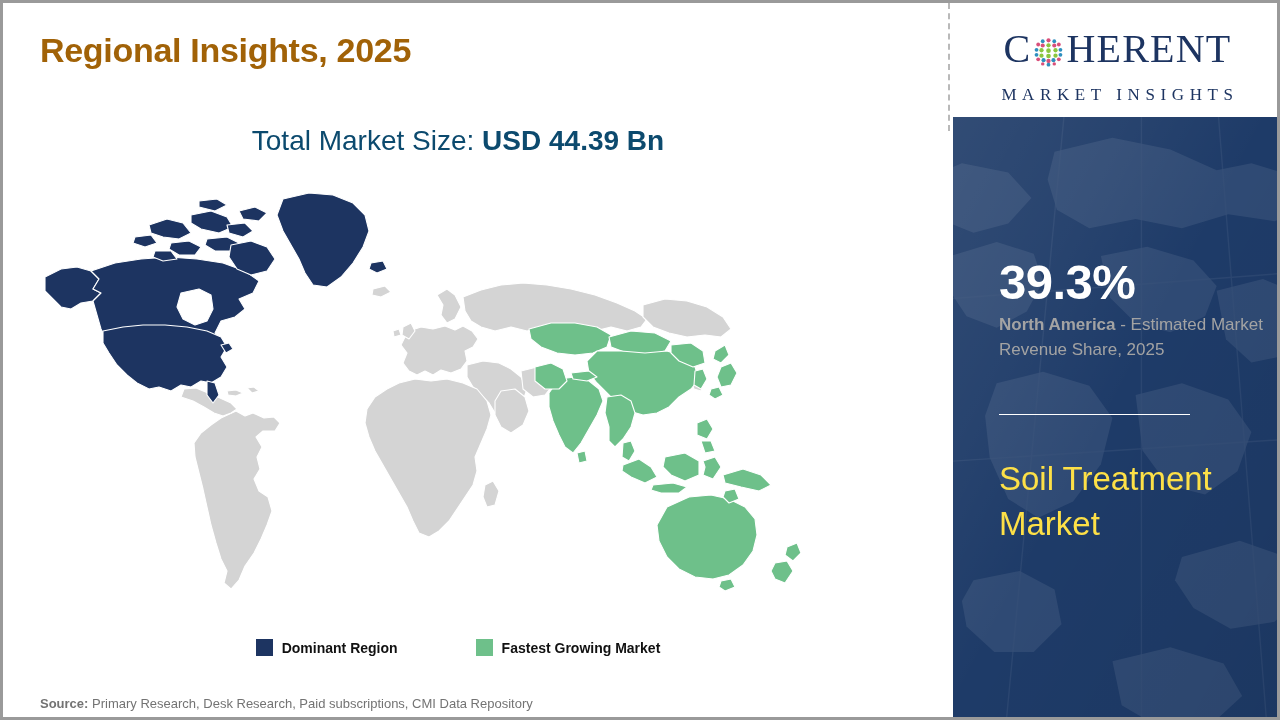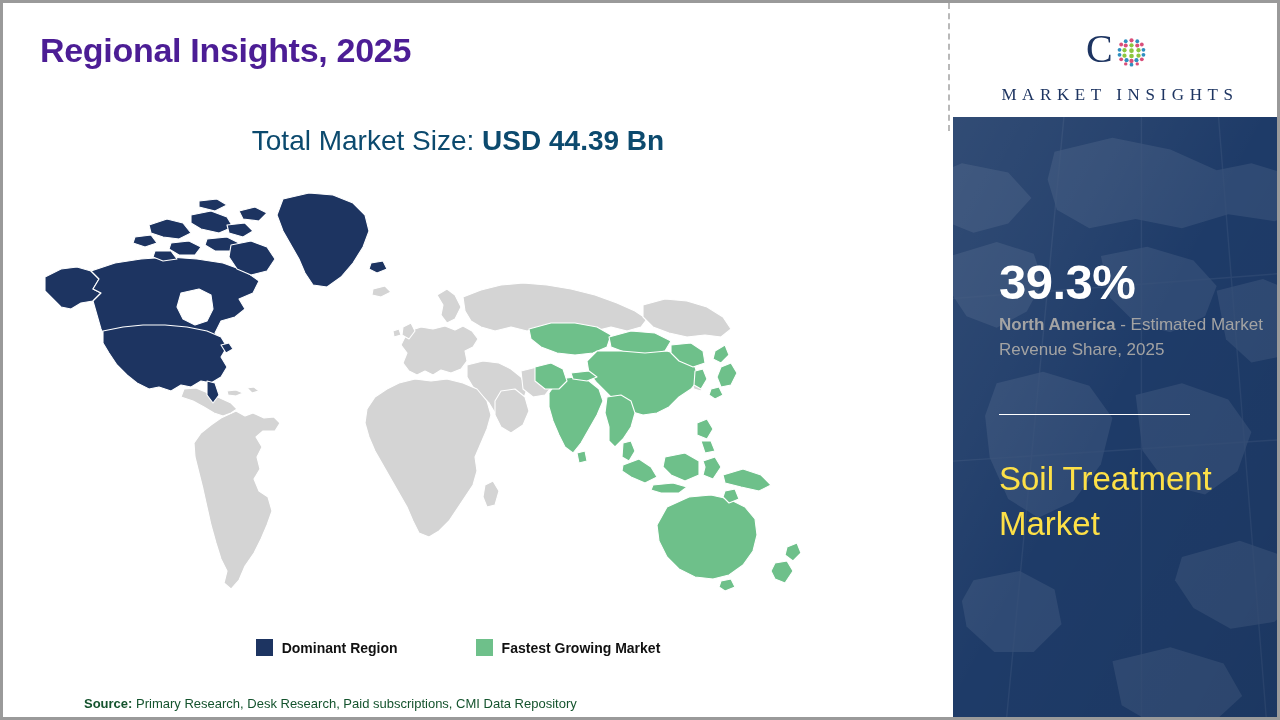--- a/index.html
+++ b/index.html
@@ -31,21 +31,21 @@
     width: 945px;
     height: 714px;
     background: #ffffff;
   }
   #page-title {
     position: absolute;
     left: 37px;
     top: 28px;
     font-size: 34px;
     font-weight: bold;
-    color: #4c1d95;
+    color: #a16207;
     letter-spacing: -0.3px;
     white-space: nowrap;
   }
   #market-size-line {
     position: absolute;
     left: 0;
     top: 122px;
     width: 910px;
     text-align: center;
     font-size: 28px;
@@ -92,23 +92,22 @@
     color: #111111;
     white-space: nowrap;
   }
 
   
   #source-note {
     position: absolute;
     left: 37px;
     top: 693px;
     font-size: 13px;
-    color: #14532d;
+    color: #737373;
     white-space: nowrap;
-    margin-left: 44px;
   }
   #source-note .src-label { font-weight: bold; }
 
   
   #sidebar-divider {
     position: absolute;
     left: 945px;
     top: 0;
     width: 0;
     height: 128px;
@@ -435,20 +434,21 @@
             <circle cx="32.5" cy="29.5" r="2.3" fill="#d94f7a"></circle>
             <circle cx="14" cy="30.5" r="2.5" fill="#2f8fbf"></circle>
             <circle cx="26" cy="30.5" r="2.5" fill="#2f8fbf"></circle>
             <circle cx="20" cy="31.5" r="2.6" fill="#d94f7a"></circle>
             <circle cx="20" cy="36" r="2.3" fill="#2f8fbf"></circle>
             <circle cx="13" cy="35" r="2.1" fill="#d94f7a"></circle>
             <circle cx="27" cy="35" r="2.1" fill="#d94f7a"></circle>
           </g>
         </svg>
       </span>
+      <span>HERENT</span>
     </div>
     <div id="logo-tagline">MARKET INSIGHTS</div>
   </div>
 
   <div id="sidebar-panel">
 
     <div id="sidebar-watermark">
       <svg viewBox="0 0 327 589" xmlns="http://www.w3.org/2000/svg" preserveAspectRatio="xMidYMid slice">
         <g fill="#ffffff" opacity="0.75">
           <path d="M-20 60 L30 40 L70 48 L90 70 L70 92 L40 100 L10 88 L-20 78 Z"></path>

